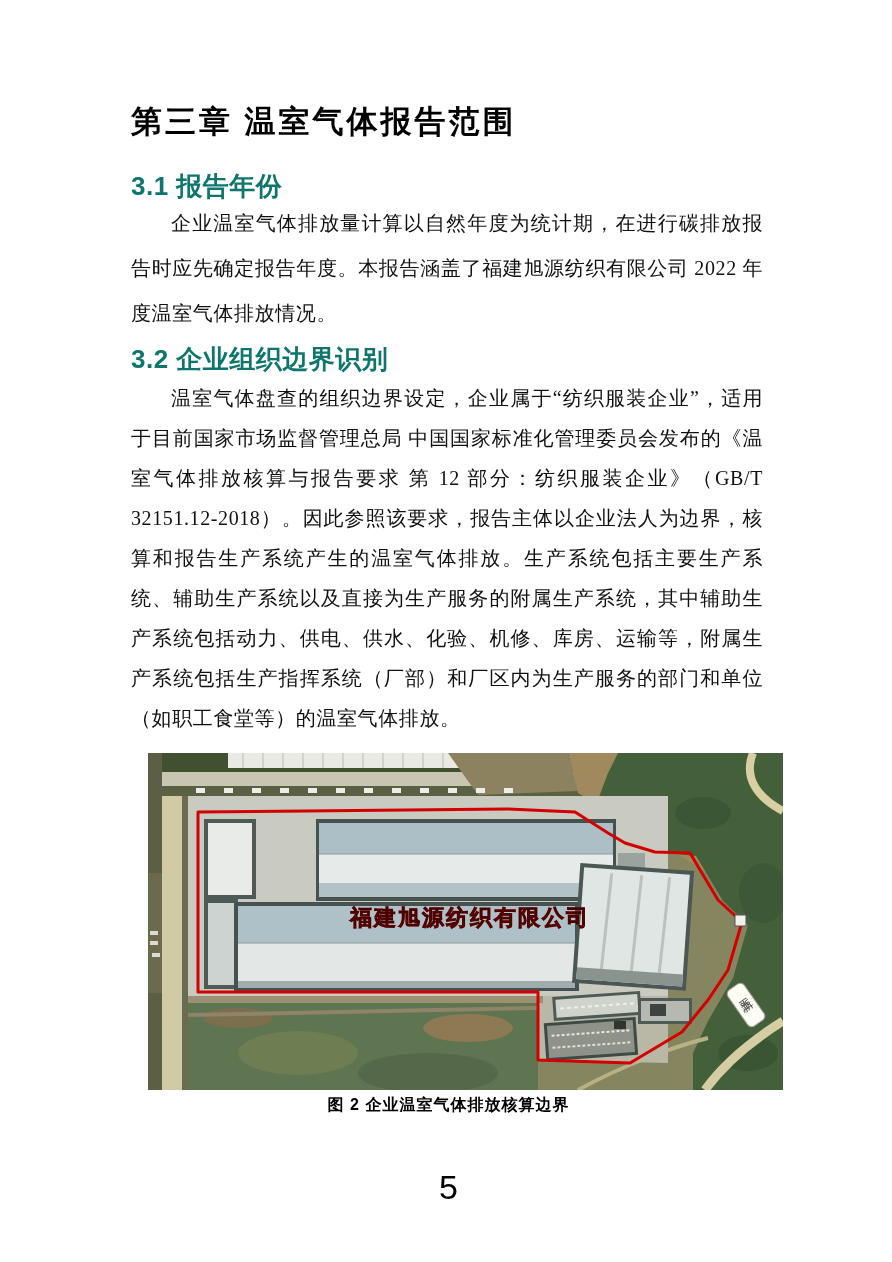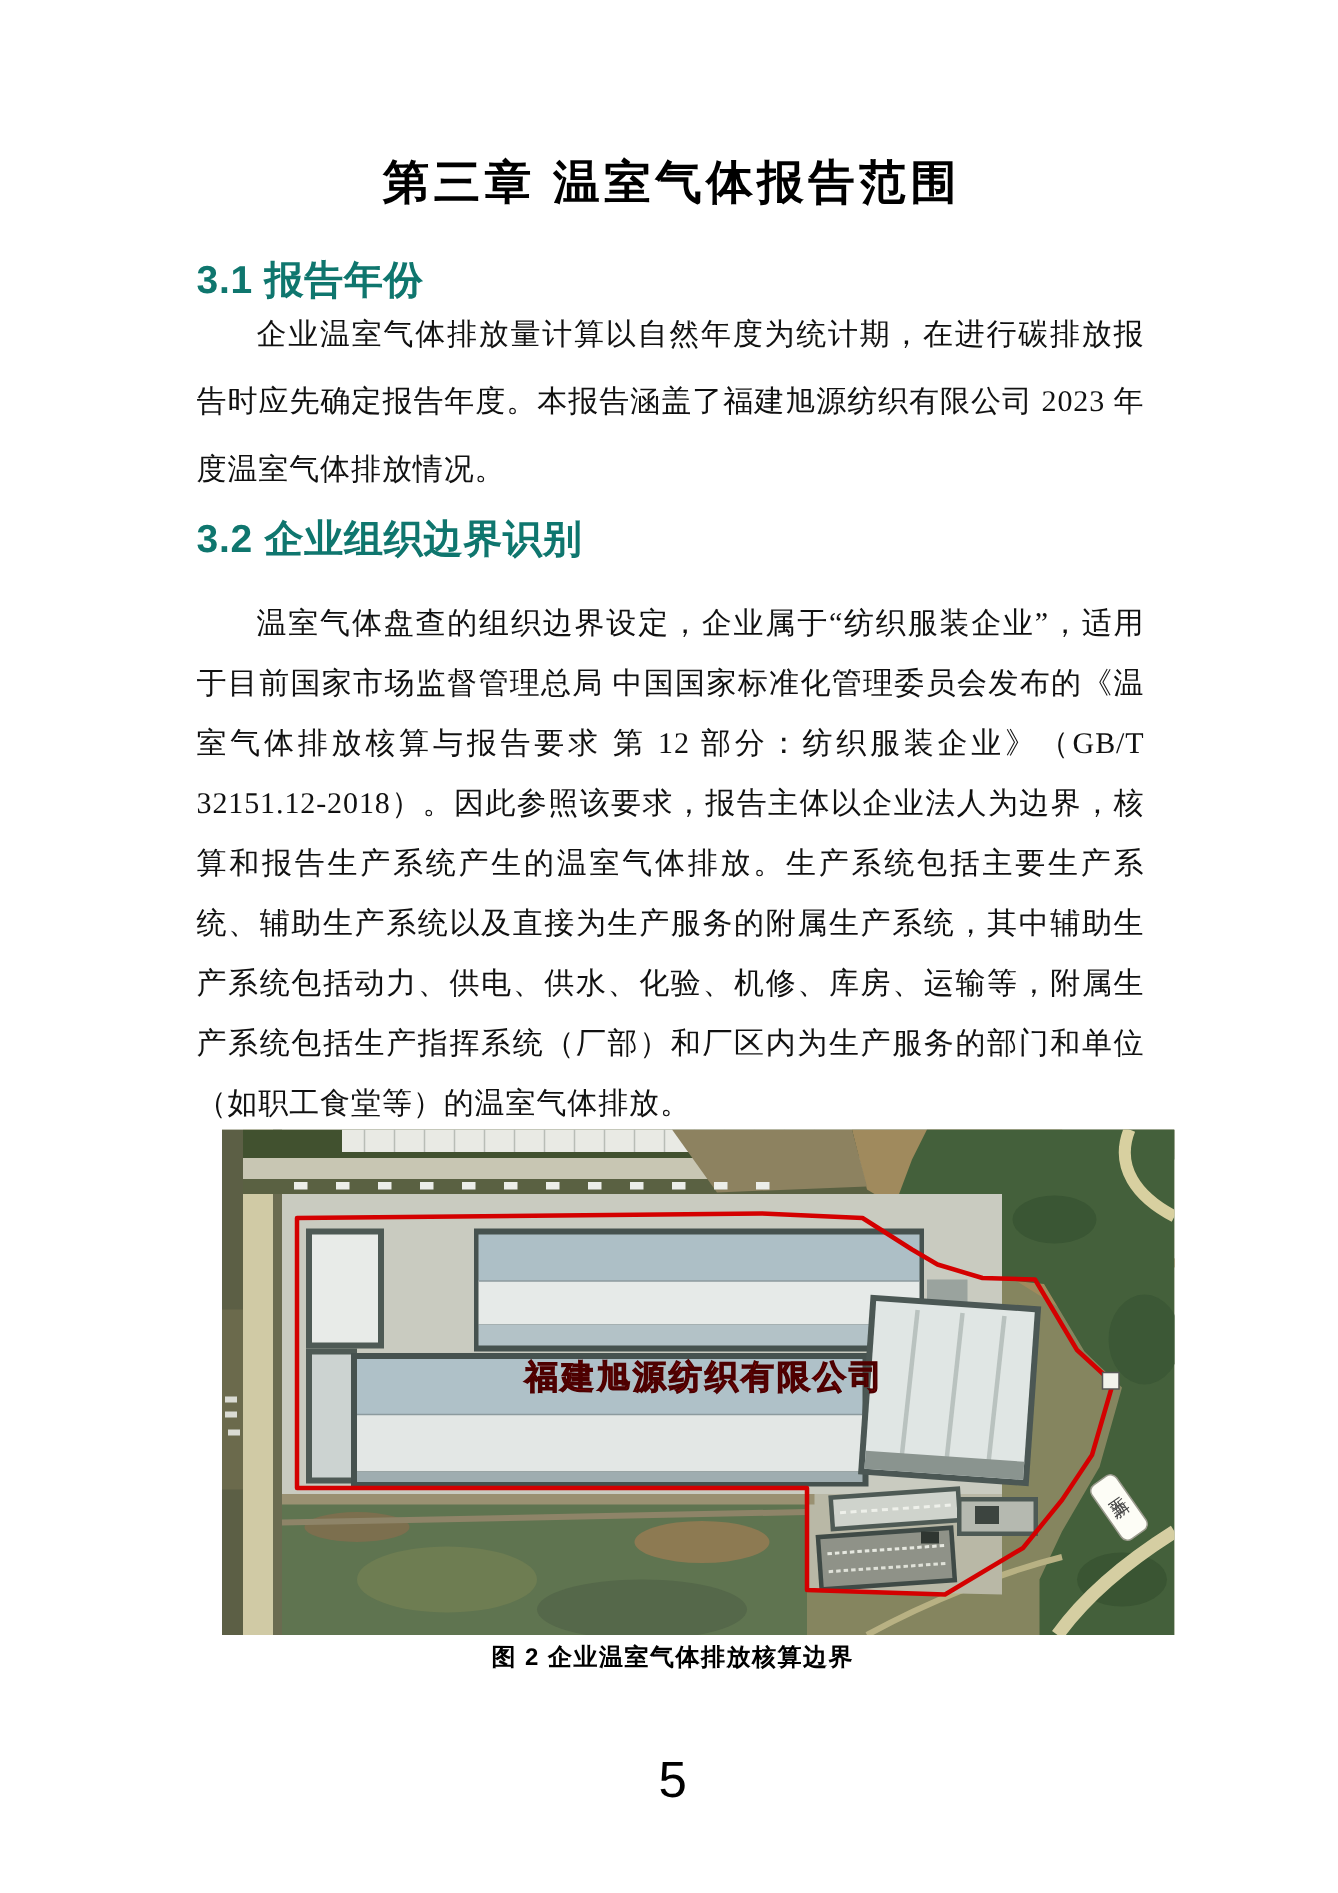--- a/index.html
+++ b/index.html
@@ -7,39 +7,39 @@
     position:relative;
     width:892px;height:1262px;
     background:#ffffff;
     overflow:hidden;
     font-family:"Liberation Serif", serif;
     color:#1a1a1a;
   }
   .content{position:absolute;left:131px;top:0;width:634px;}
   .chapter-title{
     position:absolute;left:0;top:101px;width:100%;
-    margin:0;text-align:center;
+    margin:0;text-align:left;
     font-family:"Liberation Sans", sans-serif;
     font-size:31px;font-weight:bold;letter-spacing:3px;color:#000;
   }
   .section-heading{
     position:absolute;left:0;margin:0;
     font-family:"Liberation Sans", sans-serif;
     font-size:26px;font-weight:bold;color:#0f766e;letter-spacing:0.5px;
   }
   .heading-31{top:169px;}
   .heading-32{top:342px;}
   .body-para{
     position:absolute;left:0;width:632px;margin:0;
     font-size:20px;color:#111;
     text-align:justify;text-justify:inter-character;
     text-indent:2em;letter-spacing:0.6px;
   }
   .para-31{top:201px;line-height:45px;}
-  .para-32{top:396px;line-height:40px;}
+  .para-32{top:378px;line-height:40px;}
   .figure-map{
     position:absolute;left:17px;top:753px;width:635px;height:337px;
     line-height:0;
   }
   .figure-caption{
     position:absolute;left:0;top:1095px;width:635px;margin:0;
     text-align:center;
     font-family:"Liberation Sans", sans-serif;
     font-size:16px;font-weight:bold;color:#000;letter-spacing:1px;
   }
@@ -62,21 +62,21 @@
 </head>
 <body>
 
 <div class="page">
   <div class="content">
 
     <h1 class="chapter-title">第三章 温室气体报告范围</h1>
 
     <h2 class="section-heading heading-31">3.1 报告年份</h2>
 
-    <p class="body-para para-31">企业温室气体排放量计算以自然年度为统计期，在进行碳排放报告时应先确定报告年度。本报告涵盖了福建旭源纺织有限公司 2023 年度温室气体排放情况。</p>
+    <p class="body-para para-31">企业温室气体排放量计算以自然年度为统计期，在进行碳排放报告时应先确定报告年度。本报告涵盖了福建旭源纺织有限公司 2022 年度温室气体排放情况。</p>
 
     <h2 class="section-heading heading-32">3.2 企业组织边界识别</h2>
 
     <p class="body-para para-32">温室气体盘查的组织边界设定，企业属于“纺织服装企业”，适用于目前国家市场监督管理总局 中国国家标准化管理委员会发布的《温室气体排放核算与报告要求 第 12 部分：纺织服装企业》（GB/T 32151.12-2018）。因此参照该要求，报告主体以企业法人为边界，核算和报告生产系统产生的温室气体排放。生产系统包括主要生产系统、辅助生产系统以及直接为生产服务的附属生产系统，其中辅助生产系统包括动力、供电、供水、化验、机修、库房、运输等，附属生产系统包括生产指挥系统（厂部）和厂区内为生产服务的部门和单位（如职工食堂等）的温室气体排放。</p>
 
     <div class="figure-map">
       <svg width="635" height="337" viewBox="0 0 635 337">
 
         <rect x="0" y="0" width="635" height="337" fill="#85855f"></rect>
 

